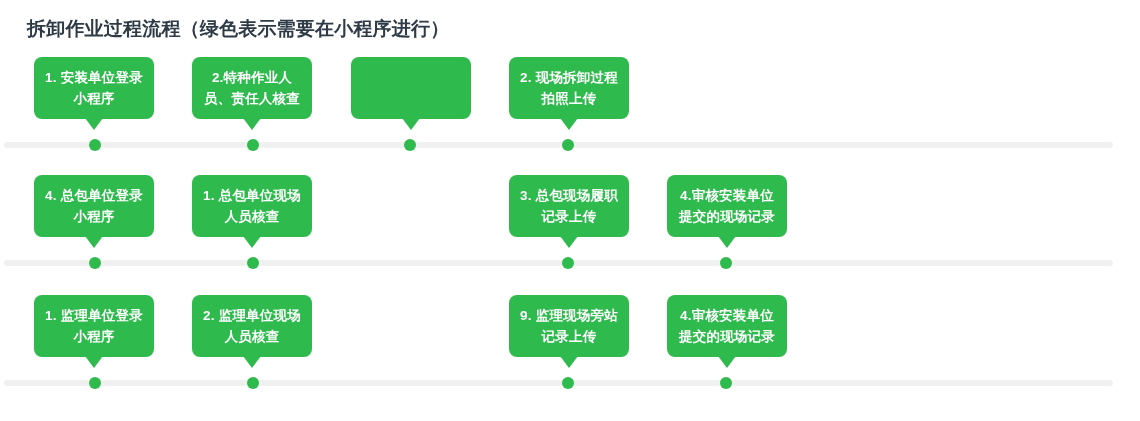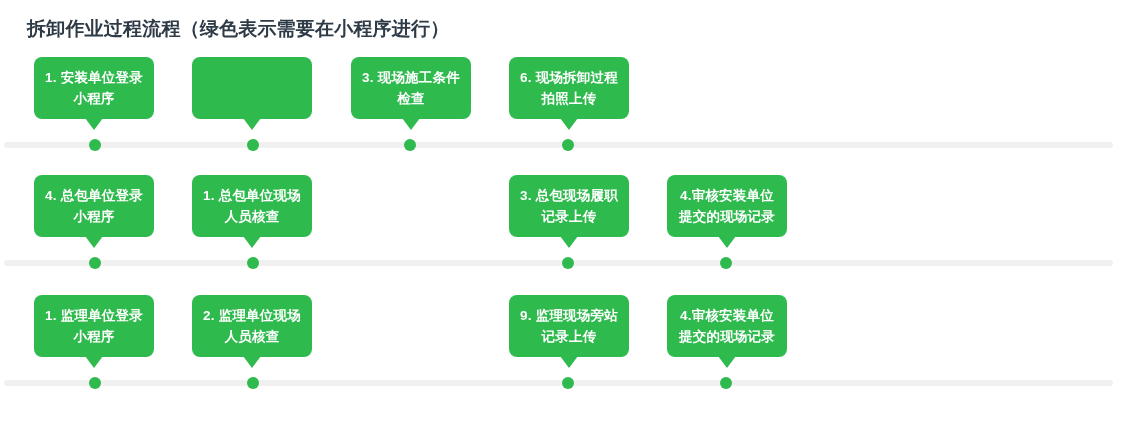--- a/index.html
+++ b/index.html
@@ -124,29 +124,29 @@
         <div class="dot" data-col="0"></div>
         <div class="dot" data-col="1"></div>
         <div class="dot" data-col="2"></div>
         <div class="dot" data-col="3"></div>
         <div class="node" data-col="0">
           <span class="node-label">1. 安装单位登录
 小程序</span>
           <span class="tail"></span>
         </div>
         <div class="node" data-col="1">
+          <span class="node-label">2.特种作业人
+员、责任人核查</span>
           <span class="tail"></span>
         </div>
         <div class="node" data-col="2">
-          <span class="node-label">3. 现场施工条件
-检查</span>
           <span class="tail"></span>
         </div>
         <div class="node" data-col="3">
-          <span class="node-label">6. 现场拆卸过程
+          <span class="node-label">2. 现场拆卸过程
 拍照上传</span>
           <span class="tail"></span>
         </div>
       </div>
       <div class="flow-row" data-row="1">
         <div class="row-line"></div>
         <div class="dot" data-col="0"></div>
         <div class="dot" data-col="1"></div>
         <div class="dot" data-col="4"></div>
         <div class="dot" data-col="5"></div>

